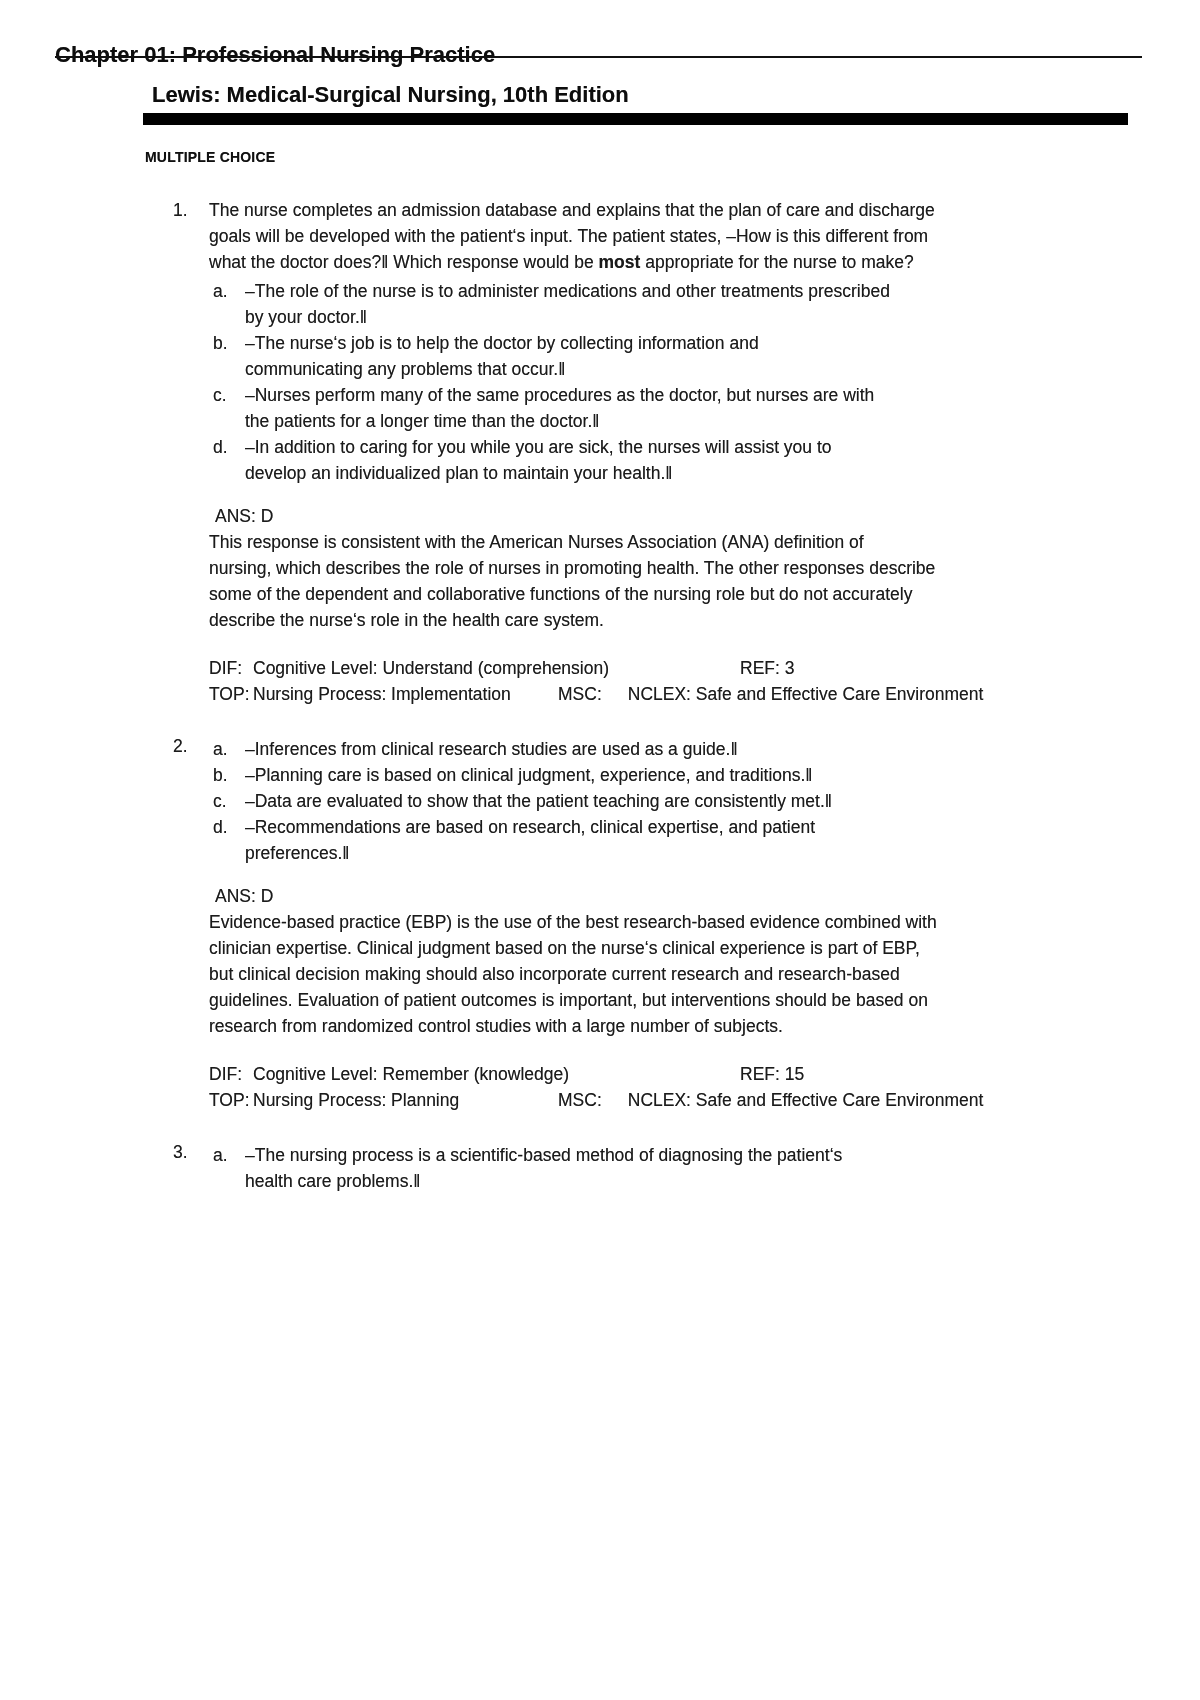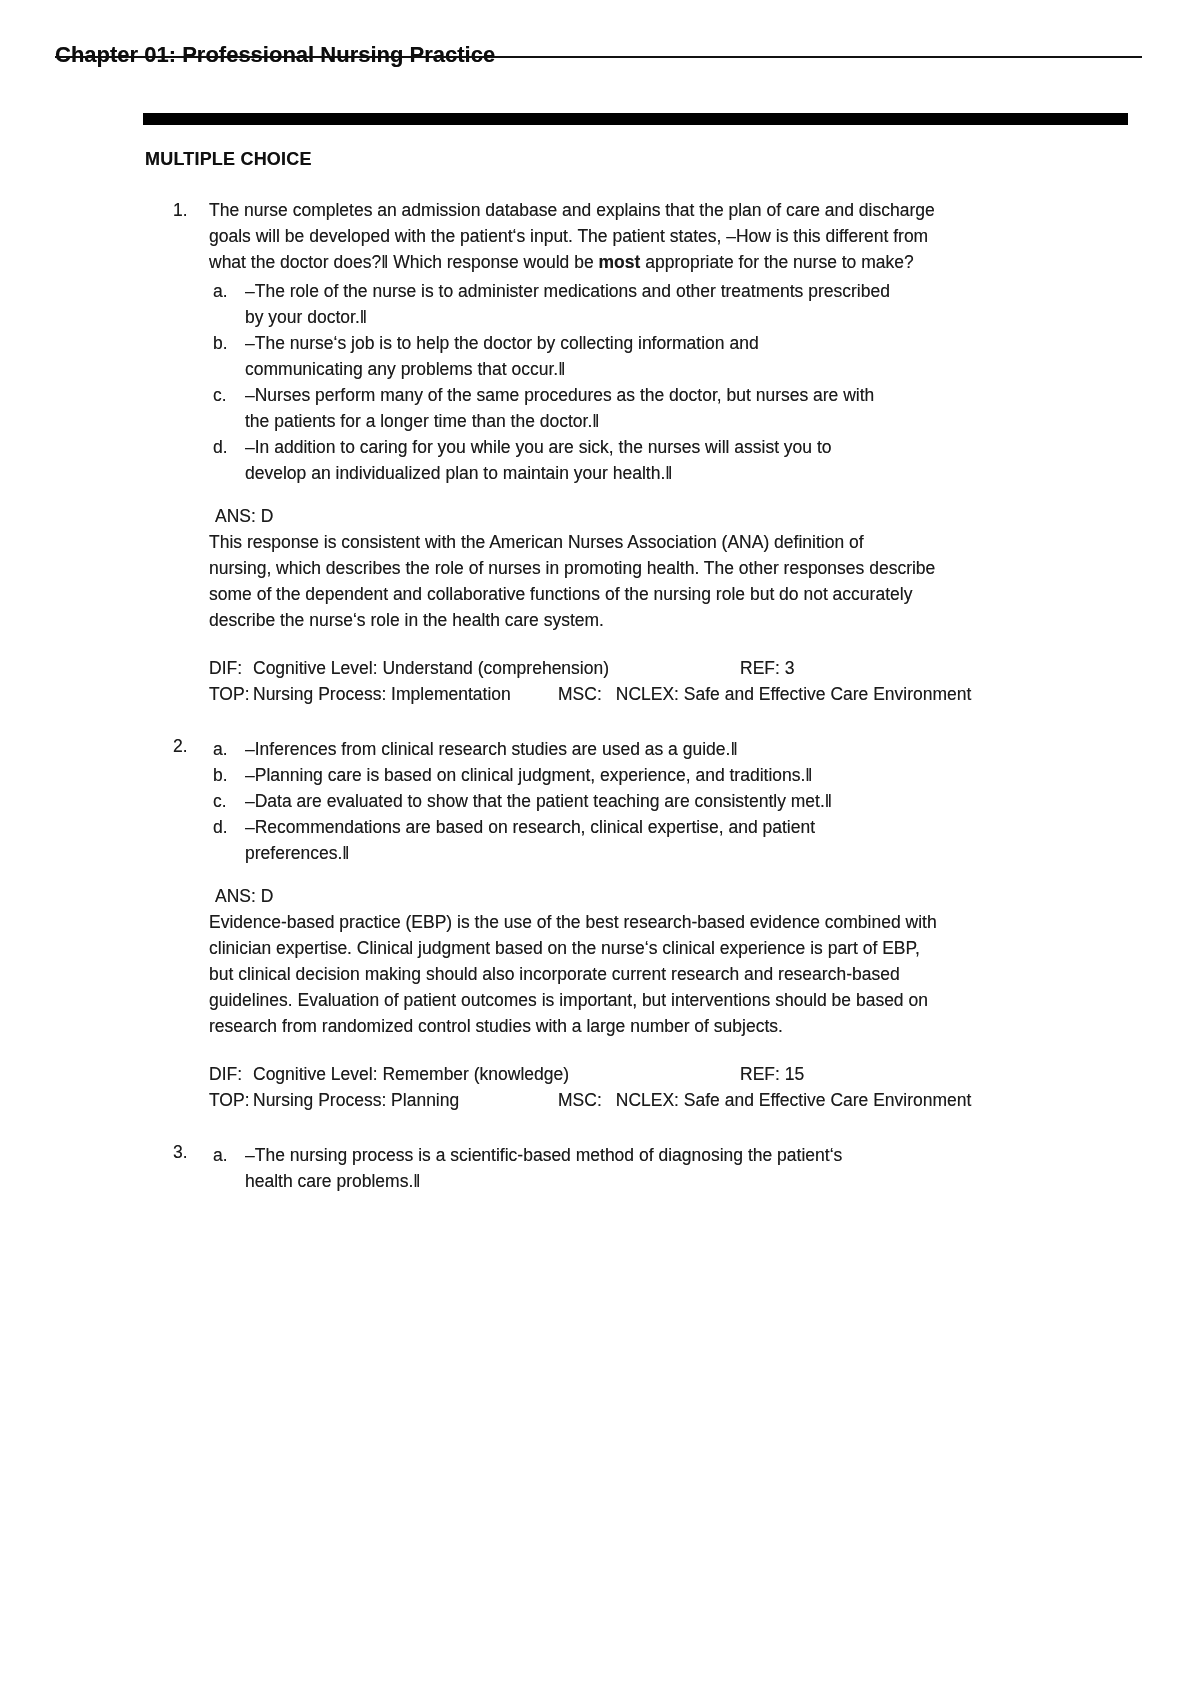--- a/index.html
+++ b/index.html
@@ -34,21 +34,21 @@
   }
   .header-bar{
     position:absolute;
     left:143px; top:113px;
     width:985px; height:12px;
     background:#000;
   }
   .section-heading{
     position:absolute;
     left:145px; top:149px;
-    font-size:18px; font-weight:700; color:#101010;
+    font-size:14px; font-weight:700; color:#101010;
     letter-spacing:0.2px;
     white-space:nowrap;
     text-align:right;
   }
   .questions{
     position:absolute;
     left:173px; top:197px;
     width:905px;
     font-size:17.5px;
     line-height:26px;
@@ -61,36 +61,37 @@
   .option{display:flex; padding-left:4px;}
   .opt-letter{width:32px; flex:none;}
   .opt-text{flex:1;}
   .answer{margin-top:17px; padding-left:6px;}
   .tags{margin-top:22px;}
   .tag-row{position:relative; height:26px;}
   .tag-label{position:absolute; left:0; top:0;}
   .tag-val{position:absolute; left:44px; top:0; white-space:nowrap;}
   .tag-ref{position:absolute; left:531px; top:0; white-space:nowrap;}
   .tag-msc{position:absolute; left:349px; top:0; white-space:nowrap;}
-  .tag-msc .msc-label{margin-right:14px;}
+  .tag-msc .msc-label{margin-right:26px;}
   .footer-rule{
     position:absolute;
     left:57px; top:1694px;
     width:1086px; height:3px;
     background:#1a1a1a;
   }
   b{font-weight:700;}
 </style>
 </head>
 <body>
 
 <div class="page">
 
   <div class="chapter-title">Chapter 01: Professional Nursing Practice</div>
   <div class="strike-line"></div>
+  <div class="book-title">Lewis: Medical-Surgical Nursing, 10th Edition</div>
   <div class="header-bar"></div>
 
   <div class="section-heading">MULTIPLE CHOICE</div>
 
   <div class="questions">
 
     <div class="question">
       <div class="q-num">1.</div>
       <div class="q-body">
         <div class="q-stem"><span>The nurse completes an admission database and explains that the plan of care and discharge

